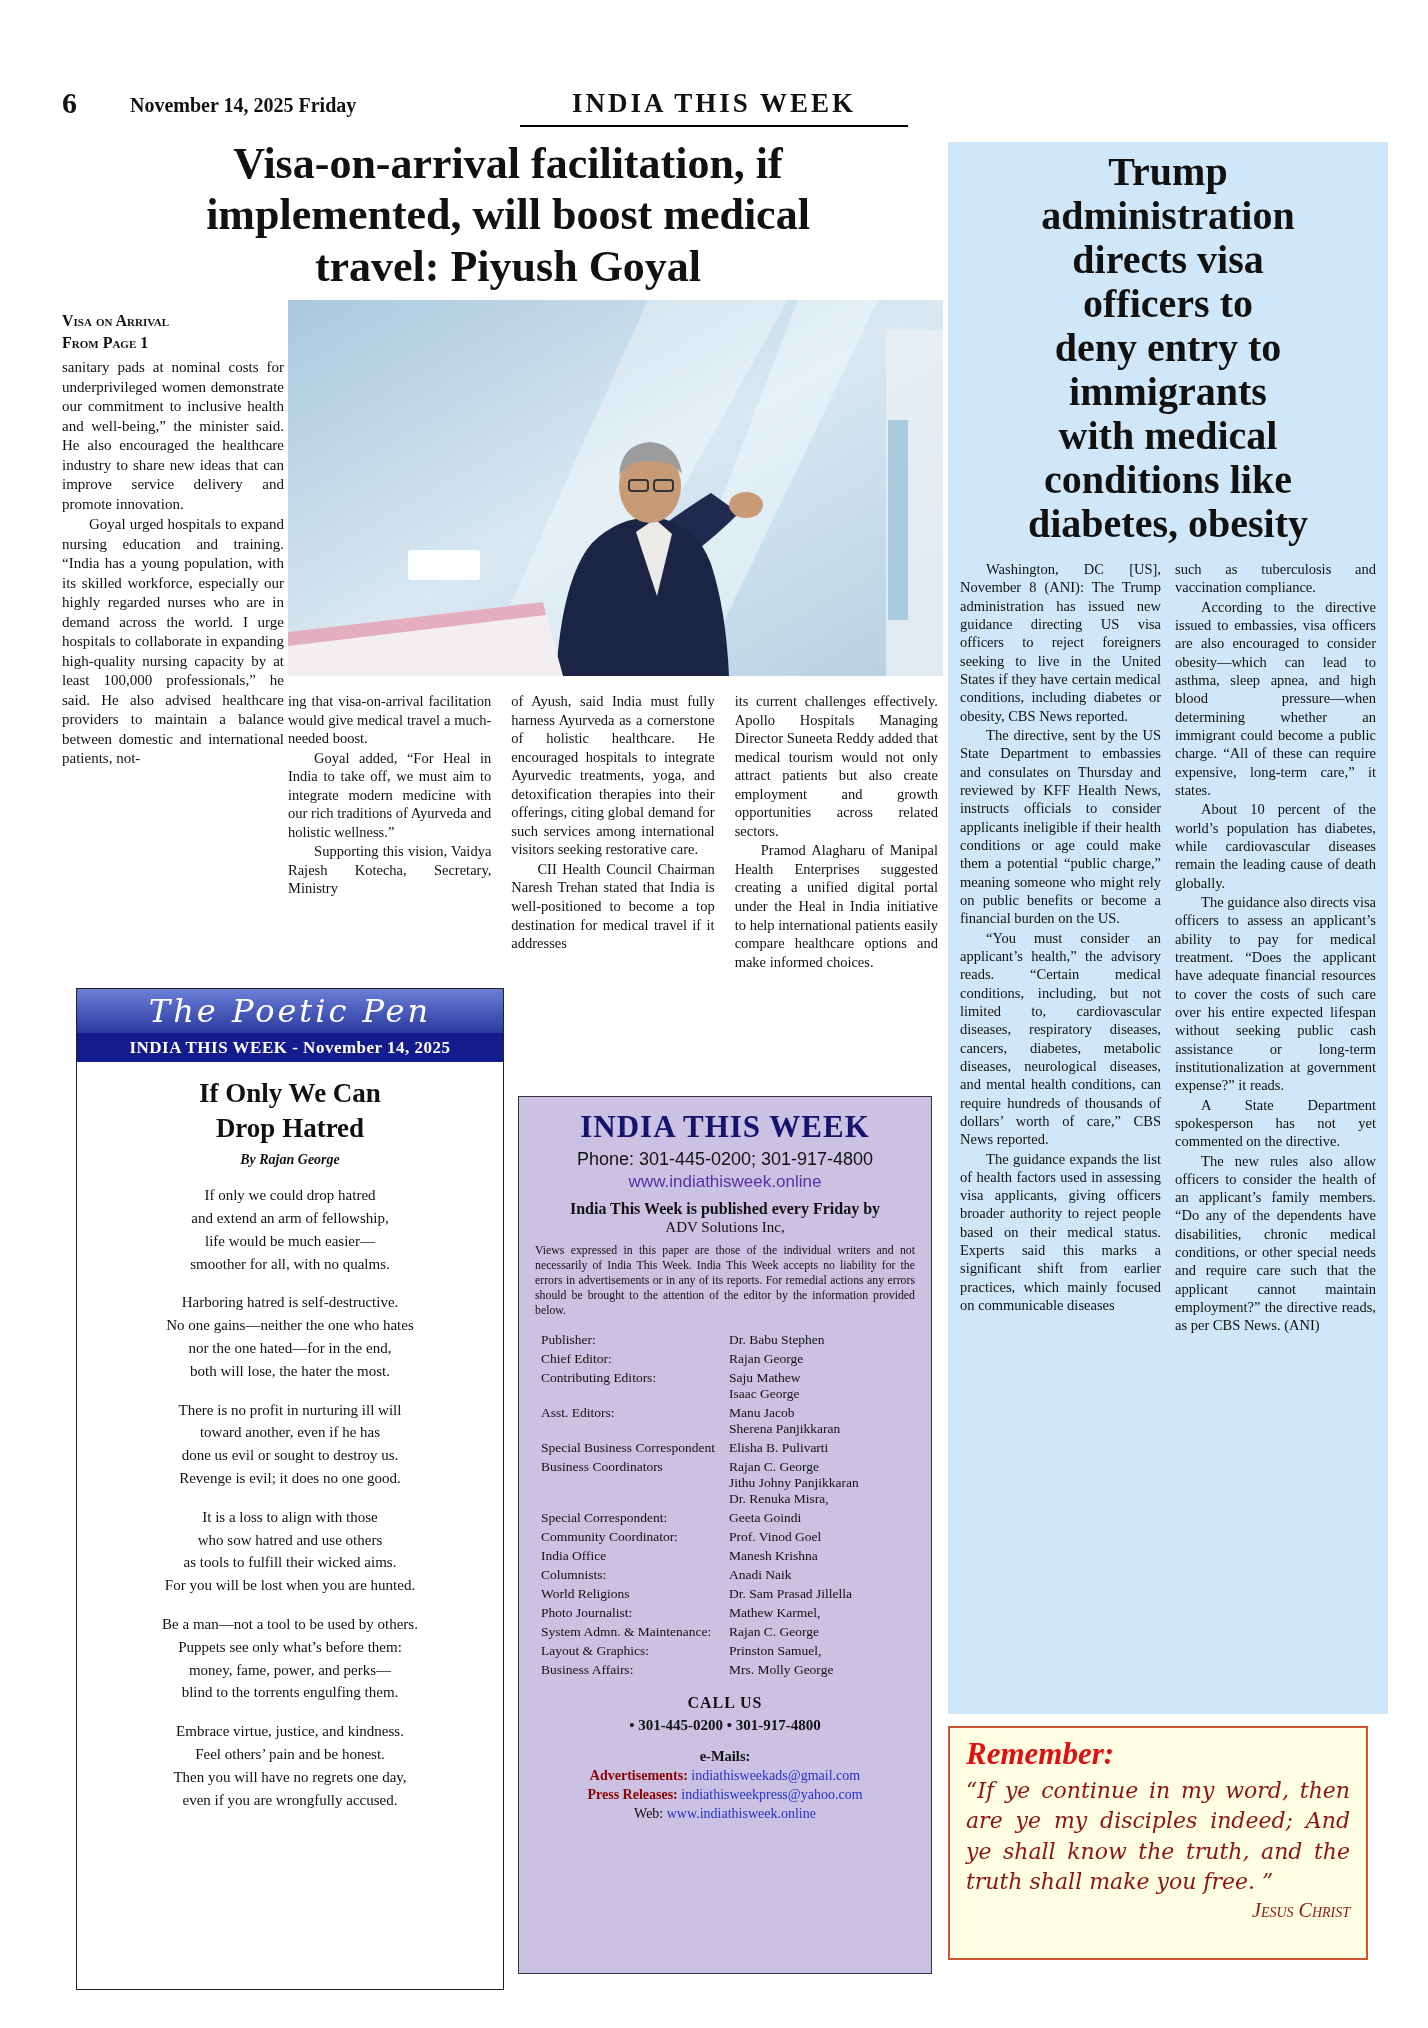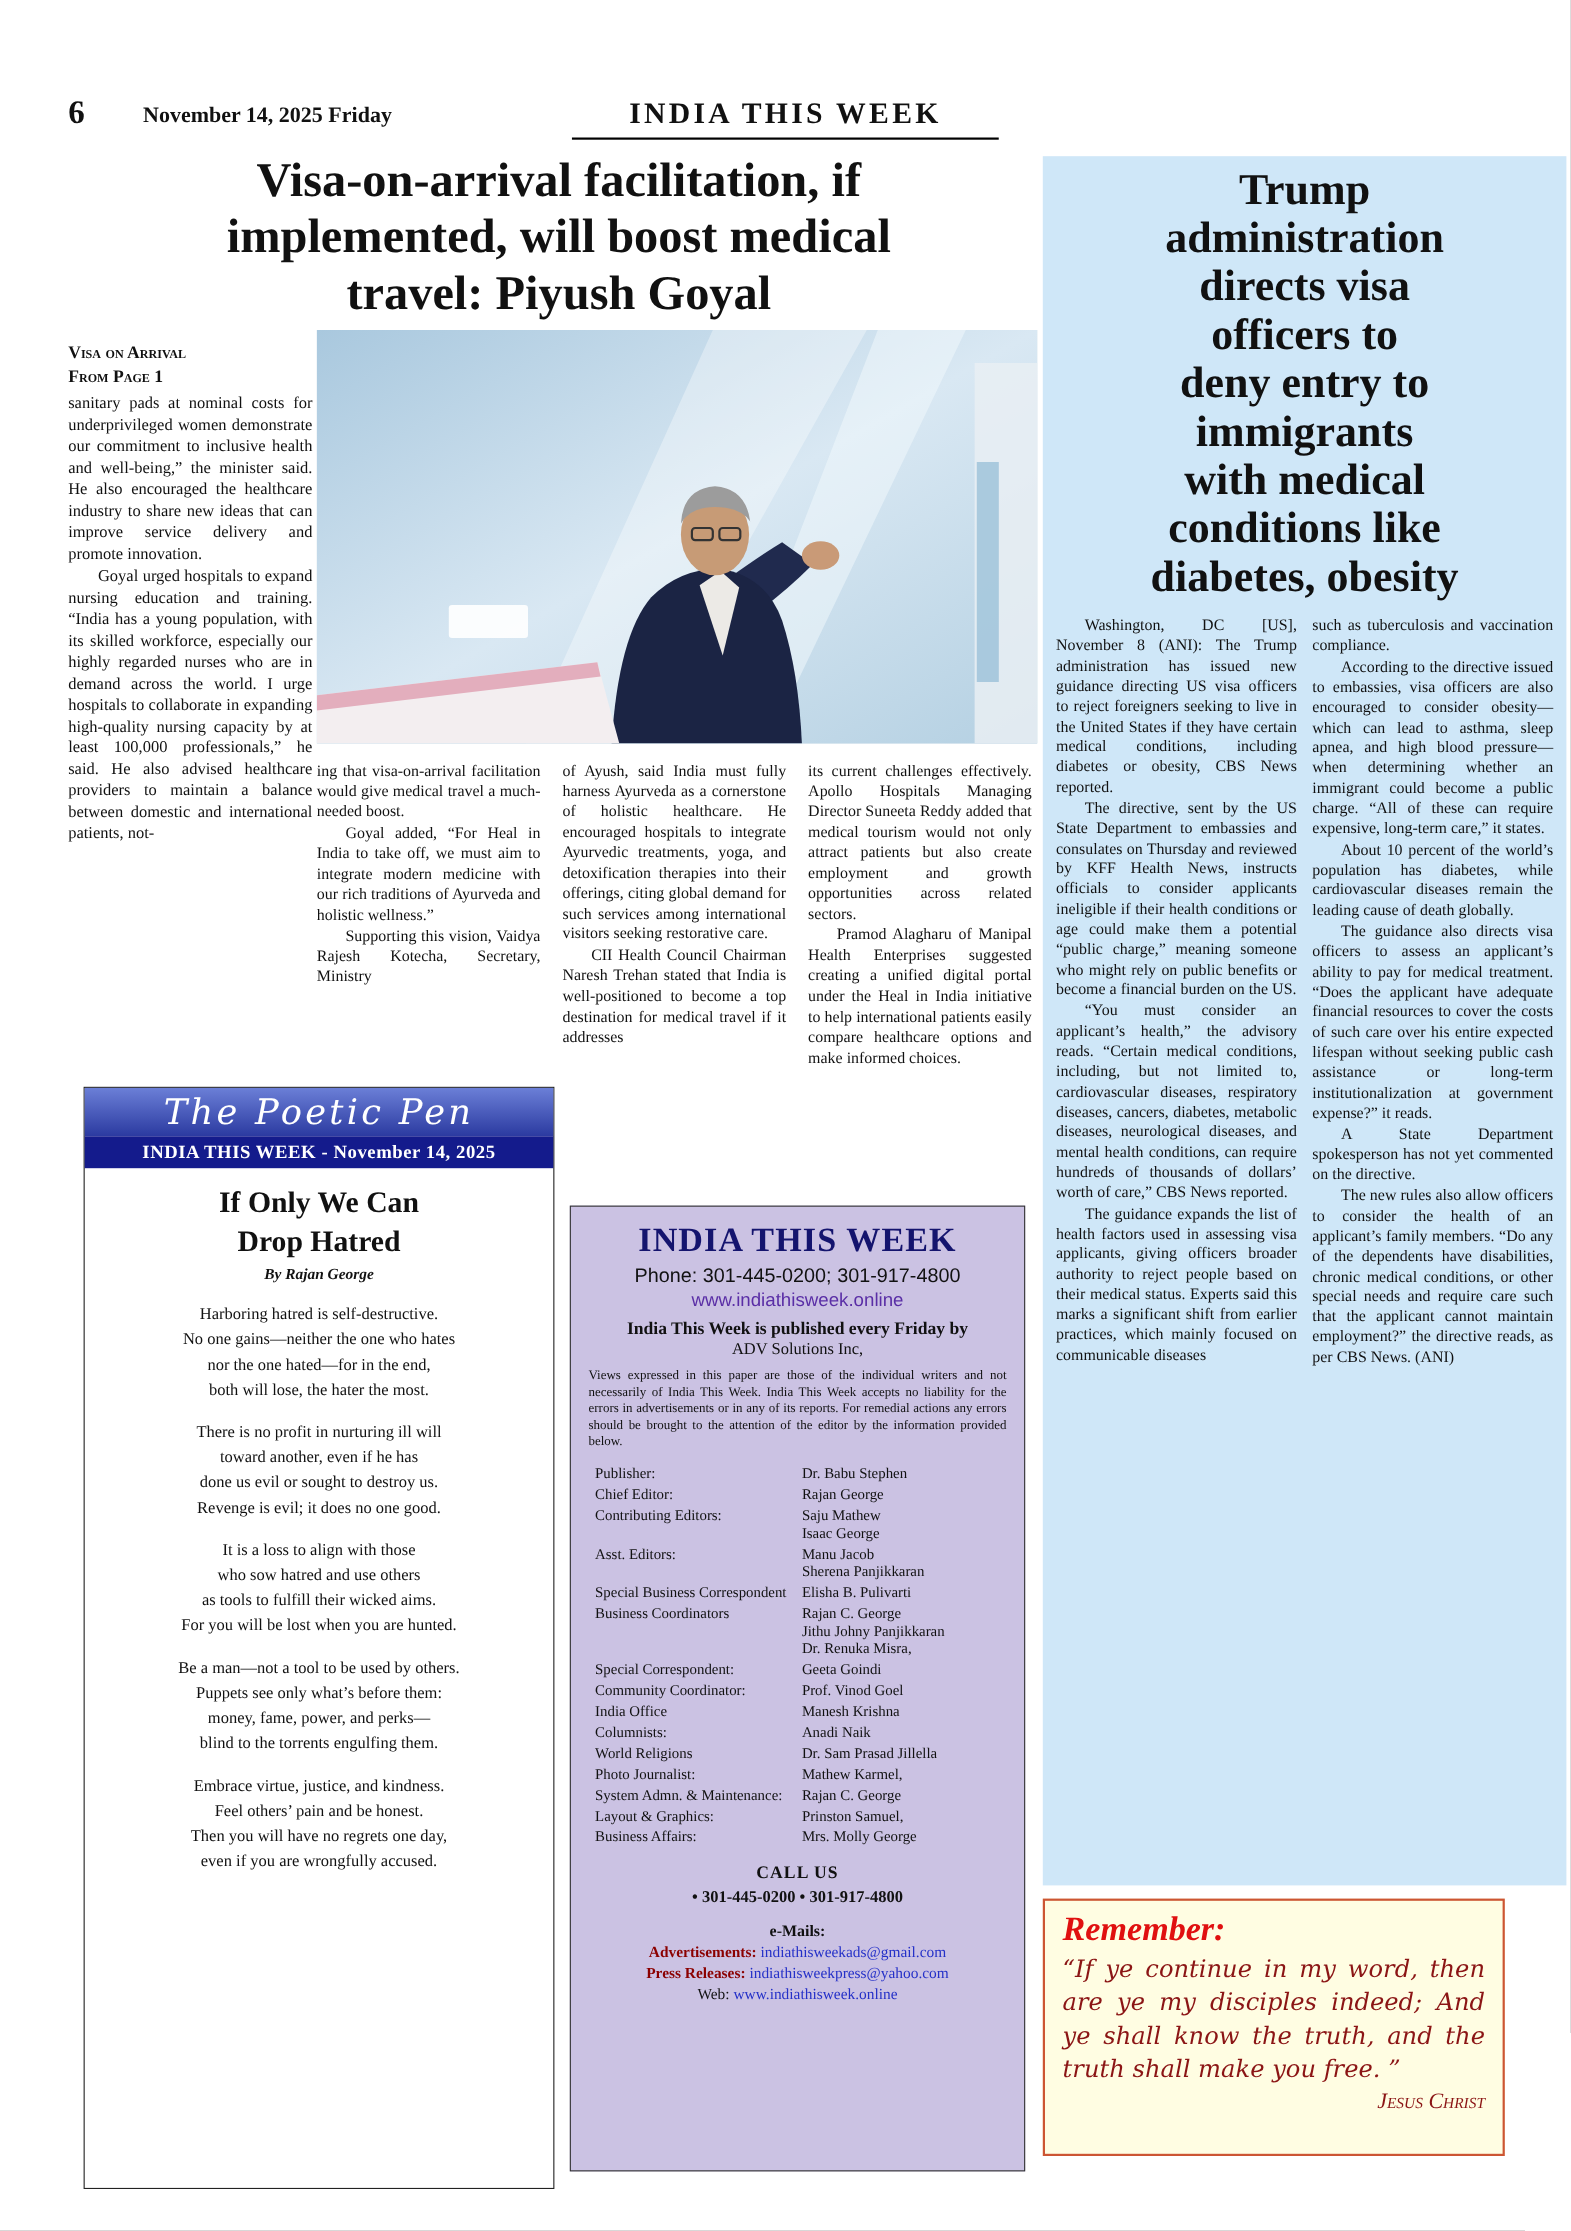--- a/index.html
+++ b/index.html
@@ -32,21 +32,21 @@
   .body-col p { margin:0 0 1px 0; }
   .indent-rest p:not(:first-of-type) { text-indent:1.8em; }
   .indent-all p { text-indent:1.8em; }
   .goyal-left { position:absolute; left:62px; top:358px; width:222px; }
   .photo-wrap { position:absolute; left:288px; top:300px; width:655px; height:376px; background:#cfe0ec; }
   .photo-wrap svg { display:block; width:100%; height:100%; }
   .goyal-cols { position:absolute; left:288px; top:692px; width:650px; display:flex; gap:20px; }
   .goyal-cols .body-col { flex:1; font-size:14.5px; line-height:1.28; }
   
   .trump {
-    position:absolute; left:948px; top:142px; width:476px; height:1572px;
+    position:absolute; left:948px; top:142px; width:440px; height:1572px;
     background:var(--trump_bg, #cfe7f8); padding:8px 12px 20px 12px;
   }
   .trump-headline { text-align:center; font-size:40px; font-weight:bold; line-height:1.1; white-space:pre-line; }
   .trump-cols { display:flex; gap:14px; margin-top:14px; }
   .trump-cols .body-col { flex:1; font-size:14.5px; line-height:1.265; }
   
   .poetic {
     position:absolute; left:76px; top:988px; width:428px; height:1002px;
     border:1px solid #222; background:#fff;
   }
@@ -208,20 +208,24 @@
   </div>
 
   <div class="poetic">
     <div class="poetic-bar1">The Poetic Pen</div>
     <div class="poetic-bar2">INDIA THIS WEEK - November 14, 2025</div>
     <div class="poem-title">If Only We Can
 Drop Hatred</div>
     <div class="poem-by">By Rajan George</div>
     <div class="poem-body">
 
+    <div class="stanza">If only we could drop hatred
+and extend an arm of fellowship,
+life would be much easier—
+smoother for all, with no qualms.</div>
         <div class="stanza">Harboring hatred is self-destructive.
 No one gains—neither the one who hates
 nor the one hated—for in the end,
 both will lose, the hater the most.</div>
         <div class="stanza">There is no profit in nurturing ill will
 toward another, even if he has
 done us evil or sought to destroy us.
 Revenge is evil; it does no one good.</div>
         <div class="stanza">It is a loss to align with those
 who sow hatred and use others

